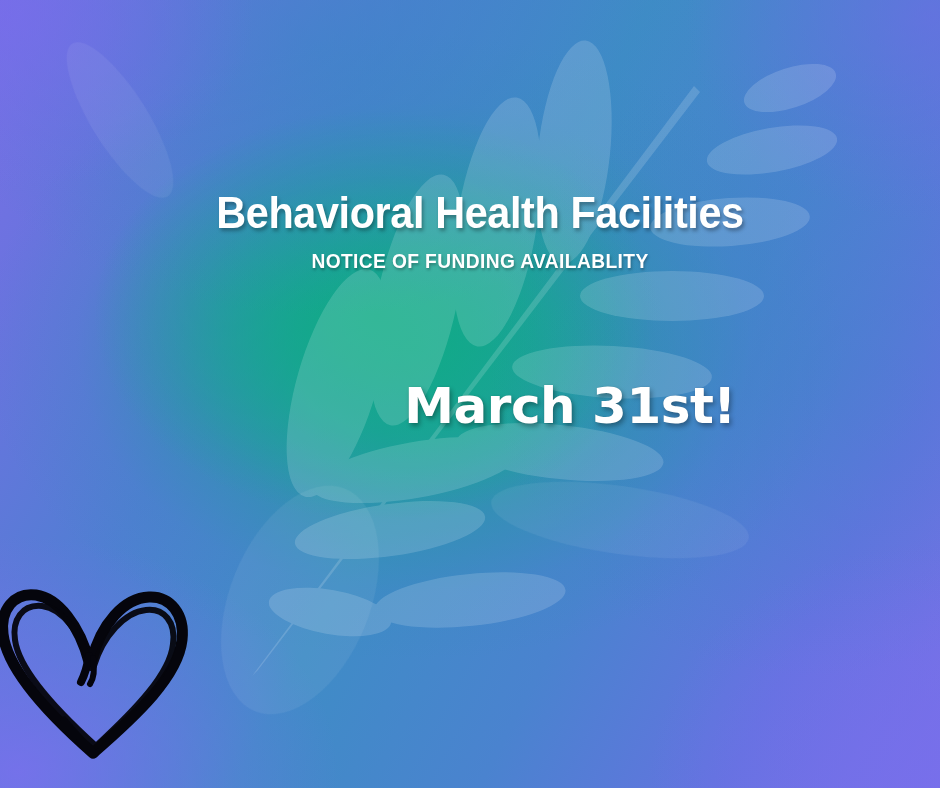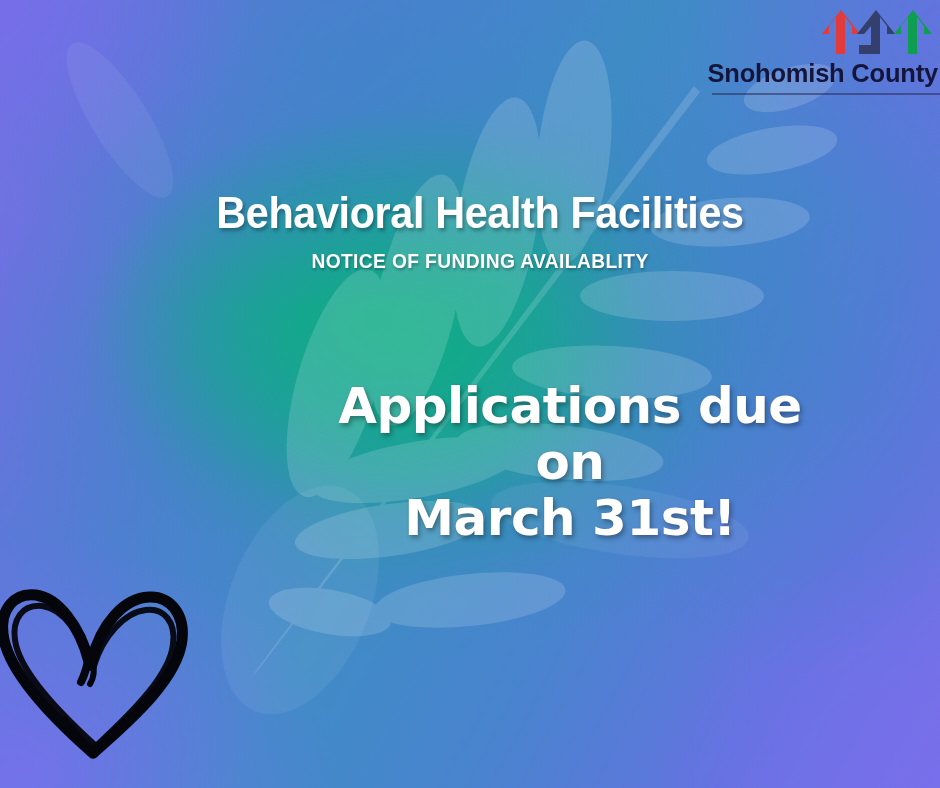--- a/index.html
+++ b/index.html
@@ -213,40 +213,27 @@
       <ellipse cx="470" cy="600" rx="96" ry="26" transform="rotate(-6 470 600)"></ellipse>
       <ellipse cx="330" cy="612" rx="62" ry="22" transform="rotate(10 330 612)"></ellipse>
     </g>
     <g fill="#ffffff" opacity="0.07">
       <ellipse cx="300" cy="600" rx="70" ry="120" transform="rotate(22 300 600)"></ellipse>
       <ellipse cx="620" cy="520" rx="130" ry="34" transform="rotate(8 620 520)"></ellipse>
       <ellipse cx="120" cy="120" rx="90" ry="28" transform="rotate(58 120 120)"></ellipse>
     </g>
   </svg>
 
-  <div class="logo-block">
-    <svg class="logo-marks" width="120" height="56" viewBox="0 0 120 56" style="margin-left:112px;">
-
-      <path d="M4 30 L23 6 L42 30 L34 30 L34 22 L27 13 L27 50 L18 50 L18 13 L11 22 L11 30 Z" fill="#e23b3b"></path>
-
-      <path d="M39 30 L58 6 L77 30 L69 30 L69 22 L62 13 L62 50 L41 50 L41 41 L53 41 L53 22 L46 30 Z" fill="#343f6b"></path>
-
-      <path d="M76 30 L95 6 L114 30 L106 30 L106 22 L99 13 L99 50 L90 50 L90 13 L83 22 L83 30 Z" fill="#0f9d52"></path>
-    </svg>
-    <span class="logo-word">Snohomish County</span>
-    <span class="logo-rule"></span>
-  </div>
 
   <div class="headline-wrap">
     <h1 class="headline">Behavioral Health Facilities</h1>
     <h2 class="subhead">NOTICE OF FUNDING AVAILABLITY</h2>
   </div>
 
   <div class="duewrap">
-    <p class="dueline">Applications due on</p>
     <p class="dueline">March 31st!</p>
   </div>
 
   <svg class="heart" viewBox="0 0 215 215">
     <g fill="none" stroke="#05050c" stroke-linecap="round" stroke-linejoin="round">
 
       <path d="M97 110
                C 88 74, 66 46, 44 43
                C 22 40, 8 58, 11 82
                C 15 116, 52 158, 101 201

